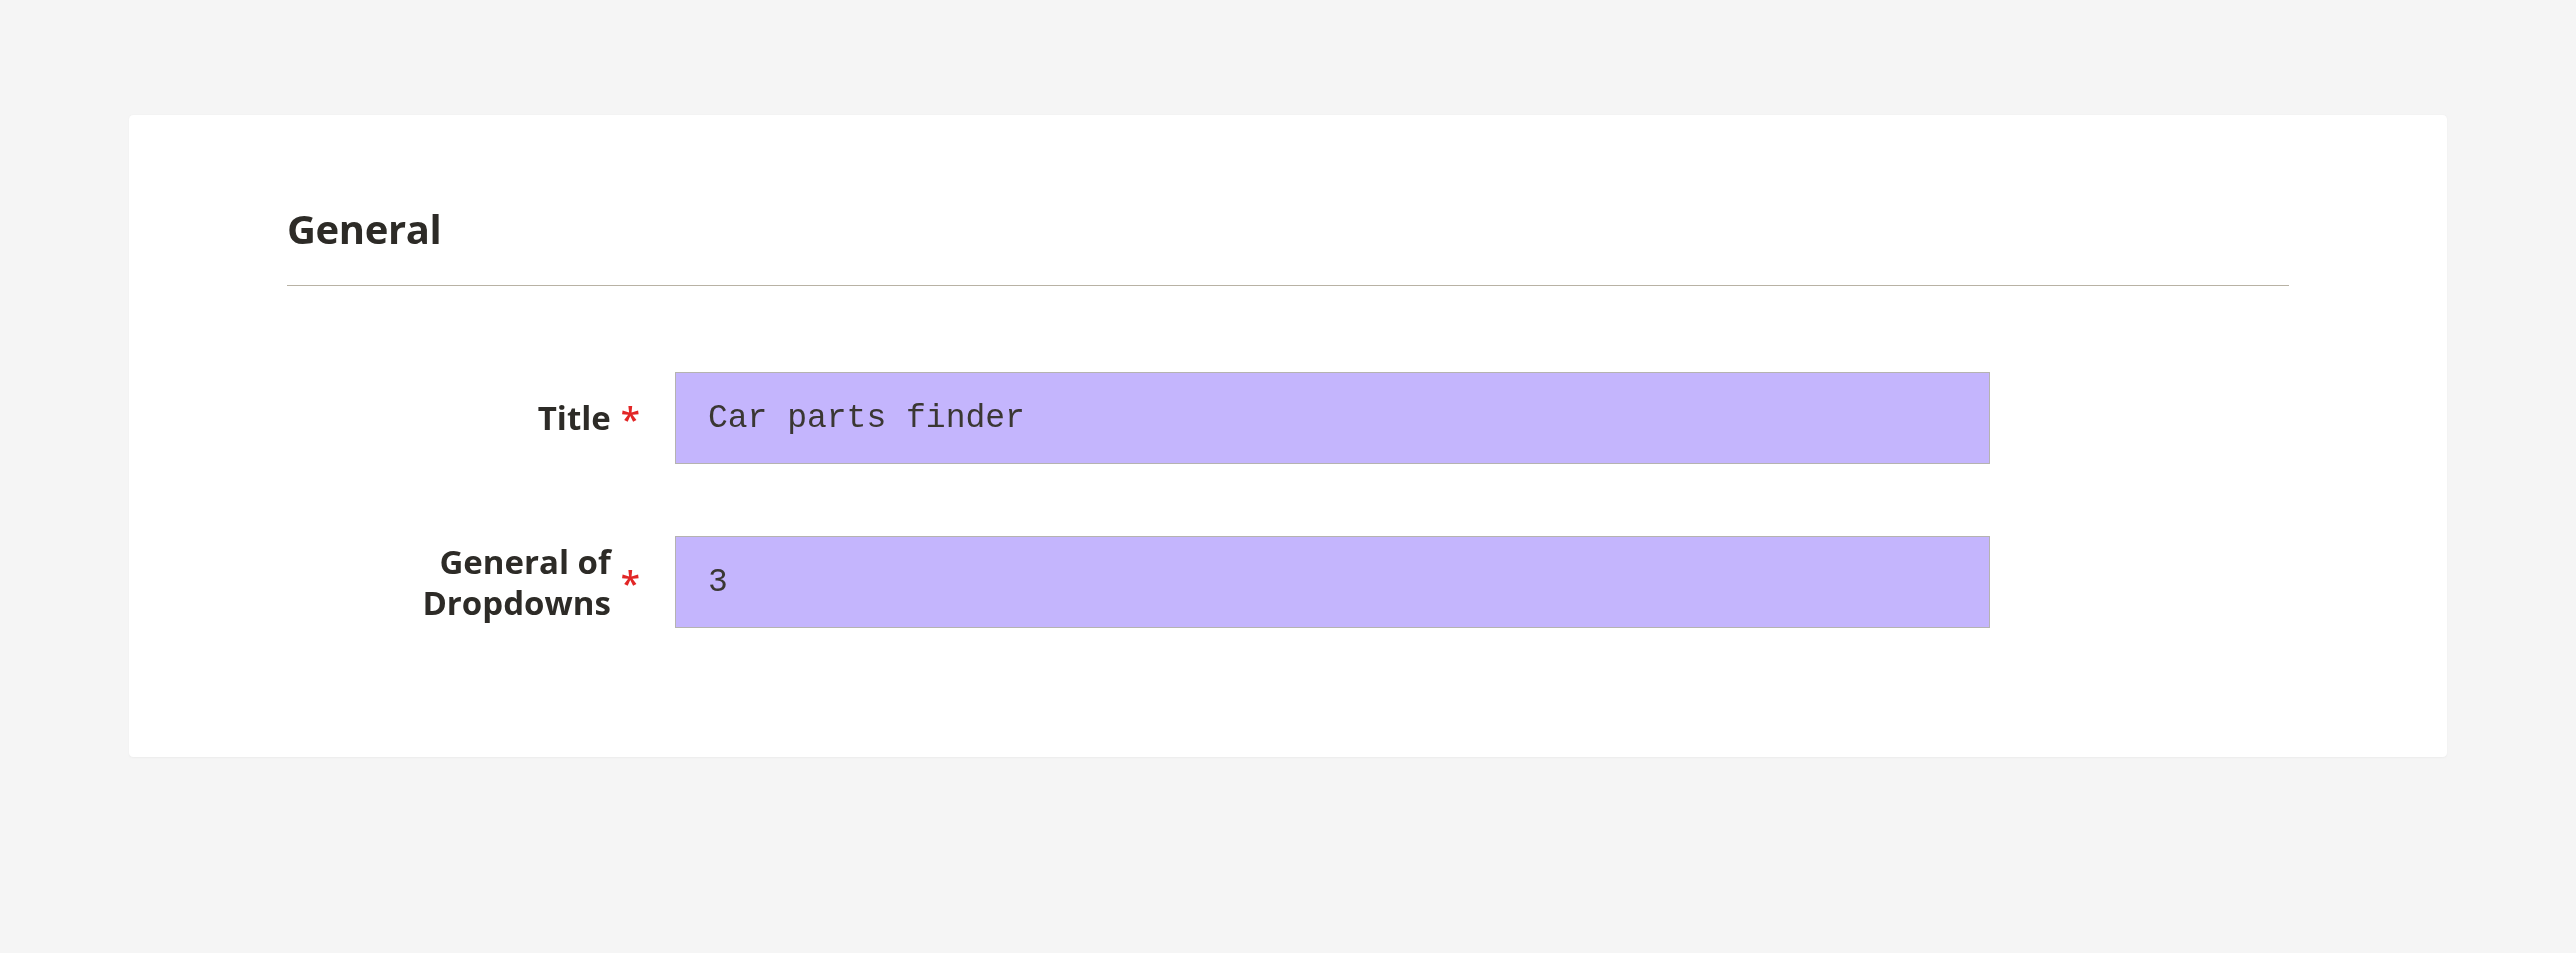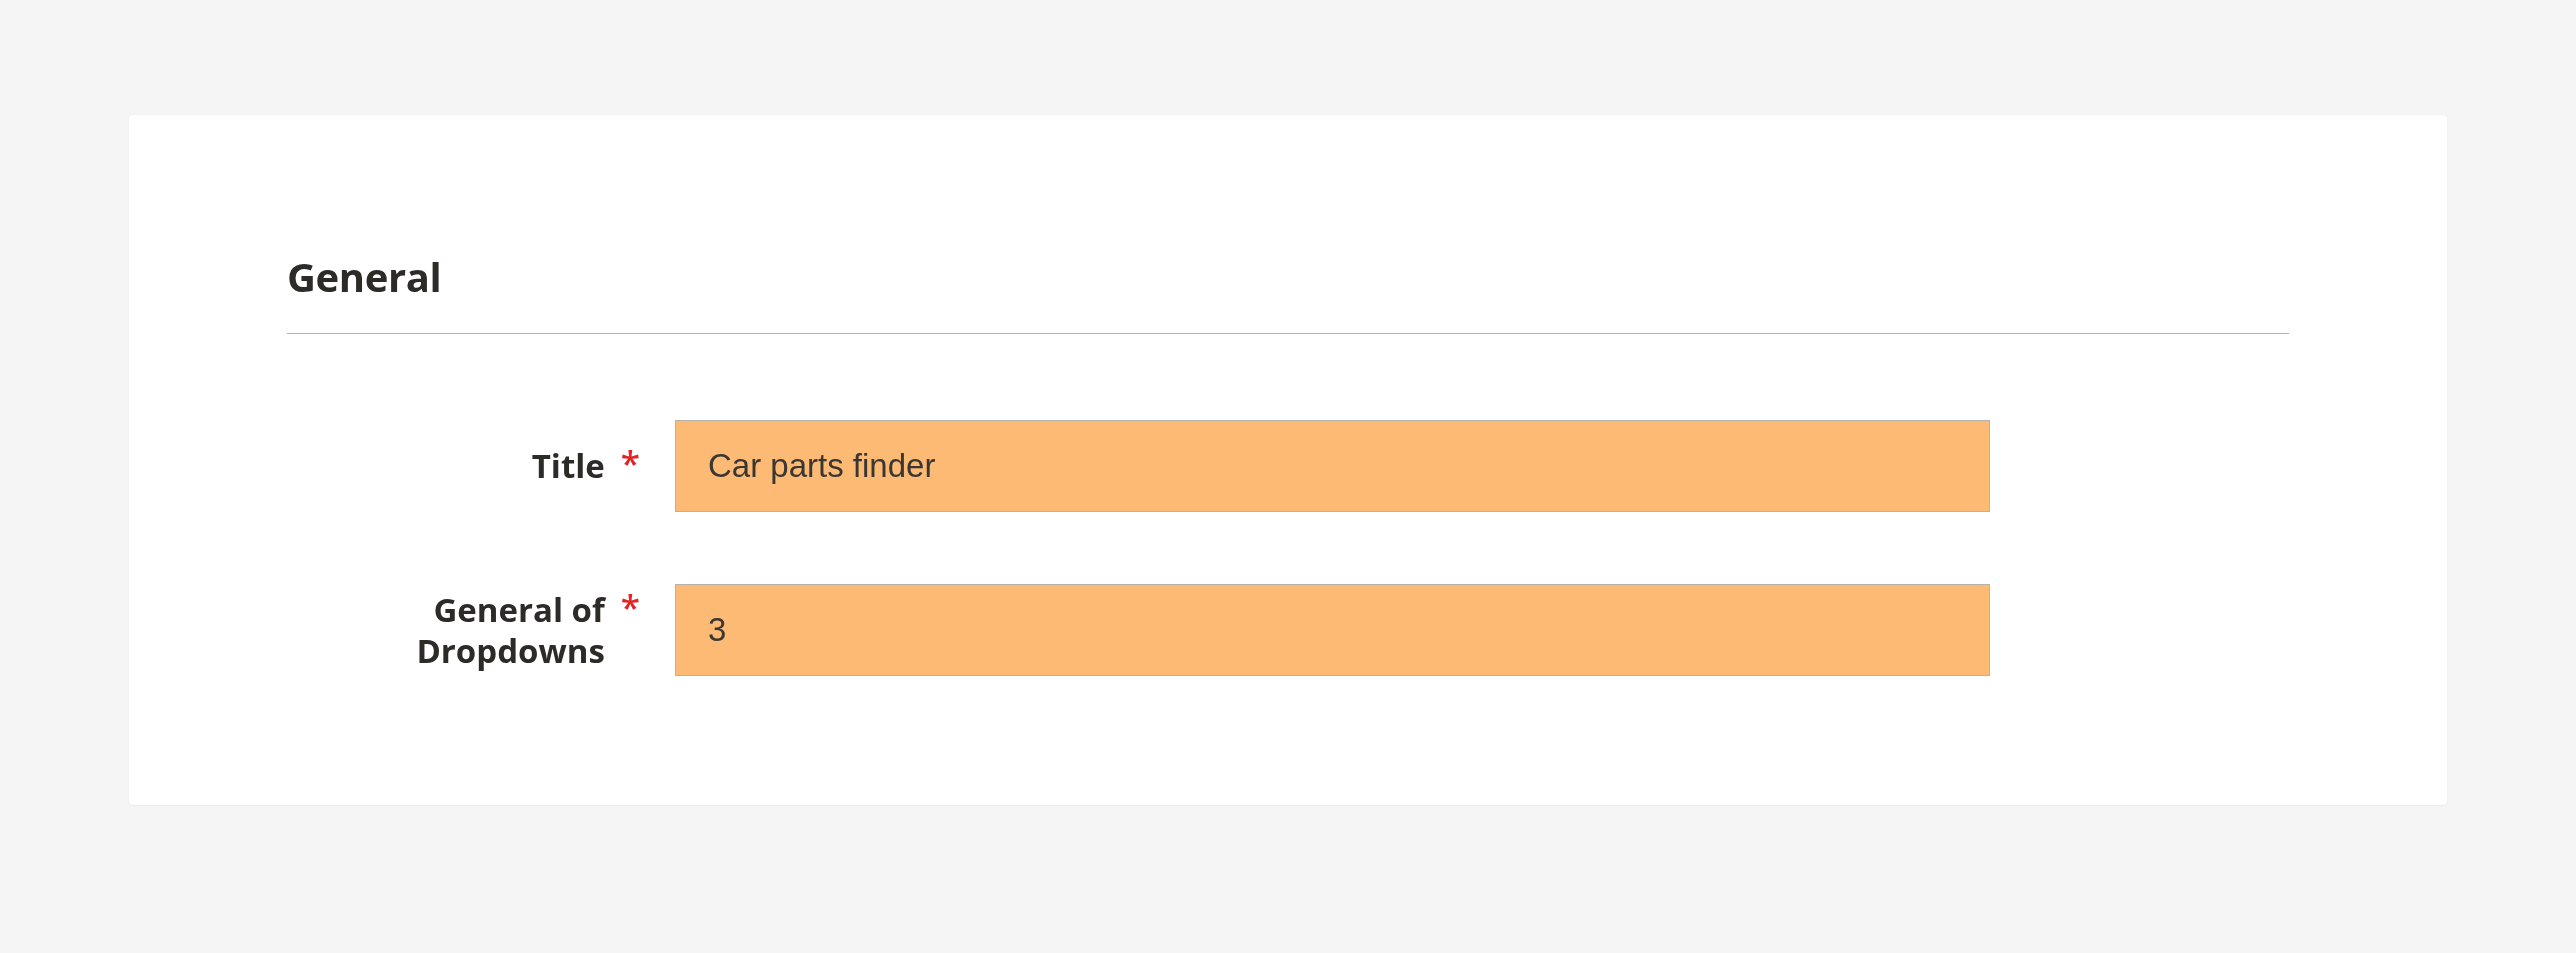--- a/index.html
+++ b/index.html
@@ -22,21 +22,20 @@
       padding: 86px 158px 129px 158px;
       box-shadow: 0 0.7px 2.2px rgba(0,0,0,0.04);
     }
 
     .section-title {
       font-size: 40px;
       font-weight: 700;
       color: #2d2b27;
       margin-bottom: 29px;
       letter-spacing: -0.4px;
-      margin-top: 48px;
     }
 
     .divider {
       border: none;
       border-top: 1.4px solid #b8b2a4;
       margin-bottom: 86px;
     }
 
     .form-row {
       display: flex;
@@ -44,22 +43,23 @@
       margin-bottom: 72px;
     }
 
     .form-row:last-child {
       margin-bottom: 0;
     }
 
     .label-wrap {
       width: 388px;
       display: flex;
+      align-items: center;
       justify-content: flex-end;
-      gap: 16px;
+      gap: 10px;
       padding-right: 35px;
     }
 
     .field-label {
       font-size: 33px;
       font-weight: 700;
       color: #2d2b27;
       text-align: right;
       line-height: 1.25;
       max-width: 302px;
@@ -70,25 +70,25 @@
       color: #e22626;
       font-size: 35px;
       font-weight: 600;
       line-height: 1;
     }
 
     .text-input {
       flex: 0 0 1315px;
       height: 92px;
       border: 1.4px solid #b5b3b0;
-      background: #fdba74;
+      background: #c4b5fd;
       font-size: 33px;
       color: #3a3733;
       padding: 0 32px;
-      font-family: Liberation Sans, sans-serif;
+      font-family: Liberation Mono, monospace;
       outline: none;
     }
   </style>
 </head>
 <body>
 
 <div class="card">
 
   <h2 class="section-title">General</h2>
 

